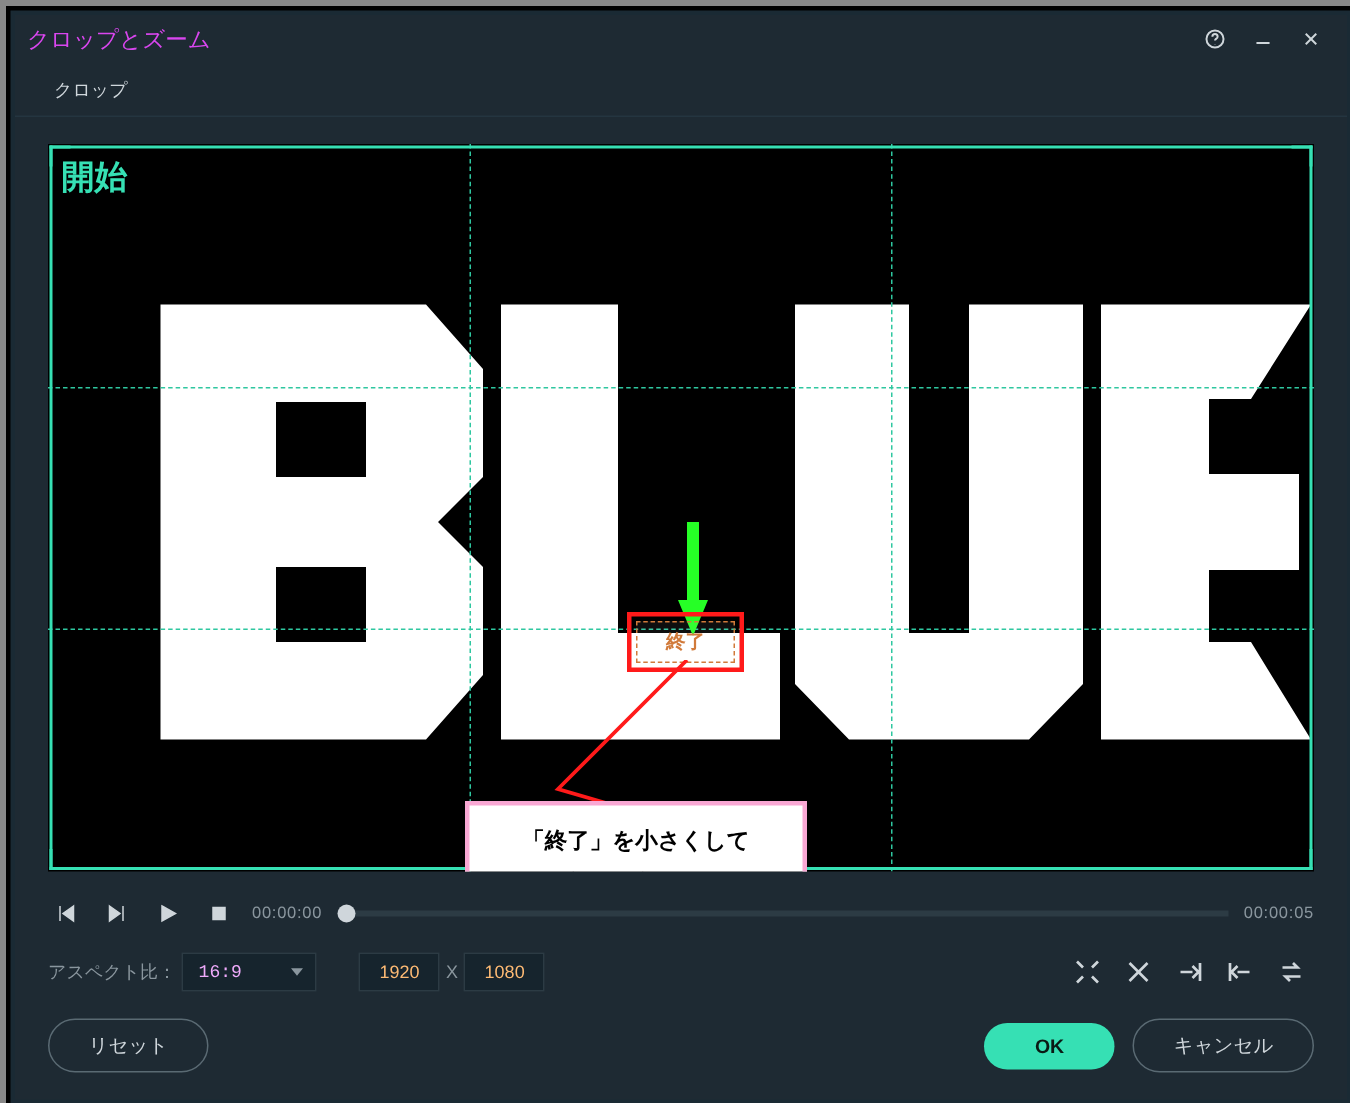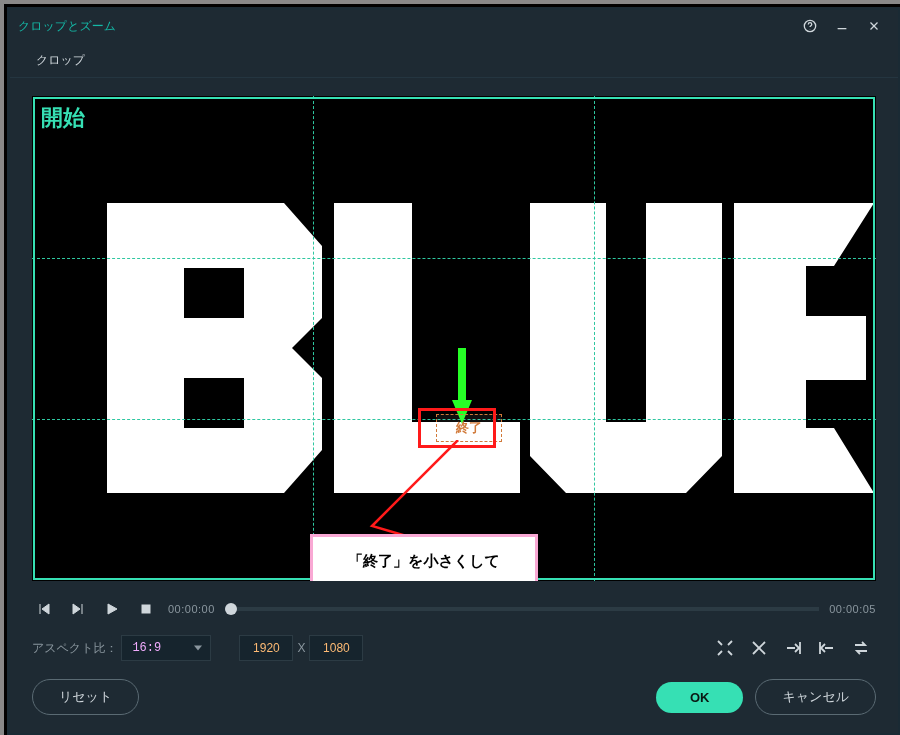--- a/index.html
+++ b/index.html
@@ -1,20 +1,20 @@
 <!DOCTYPE html>
 <html><head>
 <meta charset="utf-8">
 <style>
   * { box-sizing: border-box; margin: 0; padding: 0; font-family: "Meiryo", "Yu Gothic", sans-serif; }
   body { background: #888; padding: 4px; }
   .outer { width: 900px; height: 735px; border: 3px solid #000; background: #1a2a34; position: relative; }
   .window { position: absolute; inset: 3px; background: #1e2a33; display: flex; flex-direction: column; }
 
-  .titlebar { height: 32px; display: flex; align-items: center; padding: 0 8px; color: #14b8a6; font-size: 12px; text-align: center; }
+  .titlebar { height: 32px; display: flex; align-items: center; padding: 0 8px; color: #d946ef; font-size: 15px; text-align: center; }
   .titlebar .spacer { flex: 1; }
   .titlebar .winbtn { width: 32px; height: 28px; display: flex; align-items: center; justify-content: center; color: #cfd6db; cursor: pointer; }
   .titlebar .winbtn svg { width: 14px; height: 14px; stroke: #cfd6db; stroke-width: 1.5; fill: none; }
 
   .tabs { height: 36px; display: flex; align-items: flex-end; padding: 0 14px; border-bottom: 1px solid #243540; gap: 16px; }
   .tab { color: #cfd6db; font-size: 12px; padding: 8px 12px; cursor: pointer; }
   .tab.active { border: 3px solid #ff1a1a; position: relative; }
   .tab.active::after { content: ""; position: absolute; left:4px; right:4px; bottom:0; height:2px; background:#36e0b4; }
 
   .preview-wrap { flex: 1; padding: 18px 22px 0 22px; display:flex; flex-direction:column; }
@@ -24,21 +24,21 @@
   .start-box .corner { position: absolute; width: 14px; height: 14px; border: 2px solid #36e0b4; }
   .start-box .corner.tl { left: -2px; top: -2px; border-right: none; border-bottom: none; }
   .start-box .corner.tr { right: -2px; top: -2px; border-left: none; border-bottom: none; }
   .start-box .corner.bl { left: -2px; bottom: -2px; border-right: none; border-top: none; }
   .start-box .corner.br { right: -2px; bottom: -2px; border-left: none; border-top: none; }
   .start-label { position: absolute; left: 6px; top: 4px; color: #36e0b4; font-size: 22px; font-weight: bold; }
 
   .grid-h { position: absolute; left:0; right:0; border-top: 1px dashed #2fc7a0; }
   .grid-v { position: absolute; top:0; bottom:0; border-left: 1px dashed #2fc7a0; }
 
-  .end-box { position: absolute; left: 404px; top: 318px; width: 66px; height: 28px; border:1px dashed #d17a3a; background: rgba(255,255,255,0.06); display:flex; align-items:center; justify-content:center; }
+  .end-box { position: absolute; left: 392px; top: 318px; width: 66px; height: 28px; border:1px dashed #d17a3a; background: rgba(255,255,255,0.06); display:flex; align-items:center; justify-content:center; }
   .end-label { color:#d17a3a; font-size:13px; font-weight:bold; }
   .end-highlight { position:absolute; left:386px; top:312px; width:78px; height:40px; border:3px solid #ff1a1a; }
 
   .arrow { position:absolute; left:420px; top:252px; }
   .arrow svg { width:20px; height:80px; }
 
   .callout { position:absolute; left:278px; top:438px; width:228px; background:#fff; border:3px solid #f9a8d4; padding:10px 6px; text-align:center; line-height:1.9; font-size:15px; color:#000; font-weight:bold; }
   .callout-line { position:absolute; }
 
   .controls { display:flex; align-items:center; padding: 6px 22px 0 22px; gap: 10px; color:#cfd6db; font-size:12px; }

